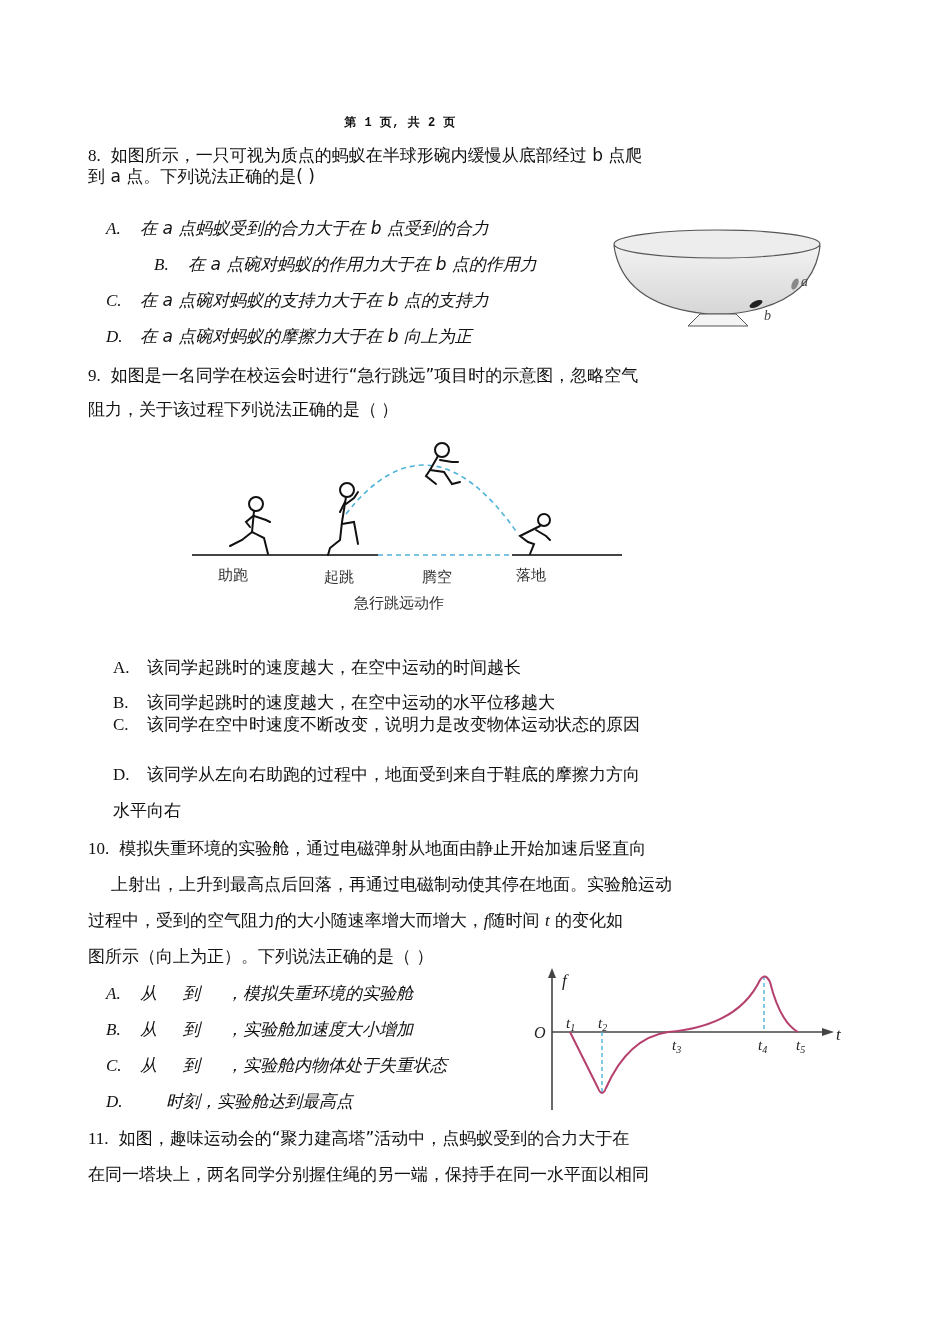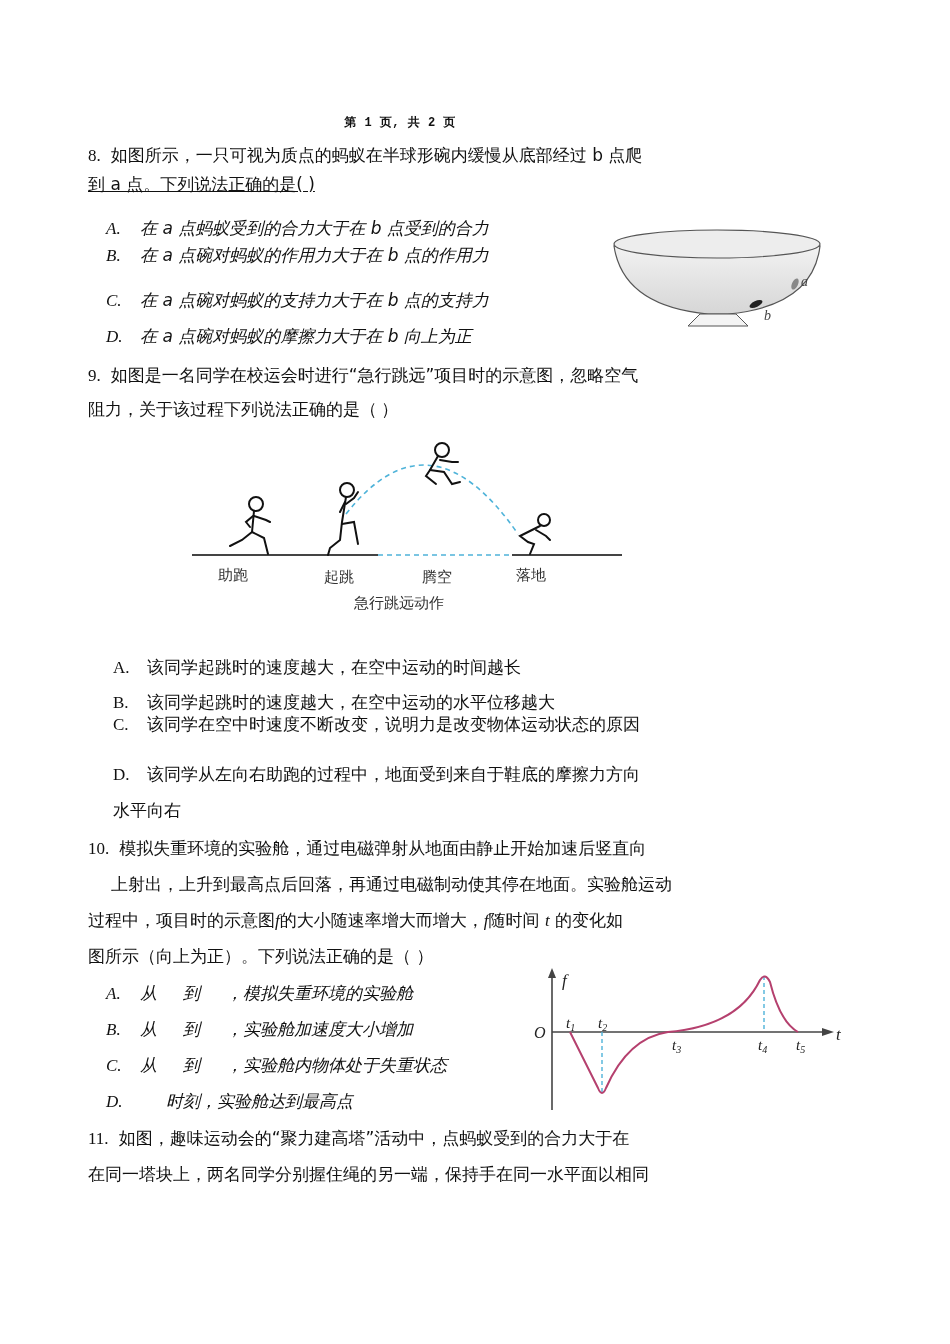--- a/index.html
+++ b/index.html
@@ -24,26 +24,26 @@
   .gap { display: inline-block; width: 26px; }
 </style>
 </head>
 <body>
 
 <div class="page-header">第 1 页,  共 2 页</div>
 
 <div class="line" style="top:143px;">
   <span class="qnum">8.</span><span>如图所示，一只可视为质点的蚂蚁在半球形碗内缓慢从底部经过  b  点爬</span>
 </div>
-<div class="line" style="top:172px;text-decoration:underline;">到  a  点。下列说法正确的是(          )</div>
+<div class="line" style="top:164px;">到  a  点。下列说法正确的是(          )</div>
 
 <div class="line opt" style="top:216px;">
   <span class="optlabel">A.</span><span>在 a 点蚂蚁受到的合力大于在 b 点受到的合力</span>
 </div>
-<div class="line opt" style="top:243px;">
+<div class="line opt" style="top:252px;margin-left:48px;">
   <span class="optlabel">B.</span><span>在 a 点碗对蚂蚁的作用力大于在 b 点的作用力</span>
 </div>
 <div class="line opt" style="top:288px;">
   <span class="optlabel">C.</span><span>在 a 点碗对蚂蚁的支持力大于在 b 点的支持力</span>
 </div>
 <div class="line opt" style="top:324px;">
   <span class="optlabel">D.</span><span>在 a 点碗对蚂蚁的摩擦力大于在 b 向上为正</span>
 </div>
 
 <div class="figure" style="left:608px; top:226px; width:220px; height:106px;">
@@ -128,21 +128,21 @@
 <div class="line opt9" style="top:762px;">
   <span class="optlabel">D.</span><span>该同学从左向右助跑的过程中，地面受到来自于鞋底的摩擦力方向</span>
 </div>
 <div class="line" style="top:798px; left:113px;">水平向右</div>
 
 <div class="line" style="top:836px;">
   <span class="qnum">10.</span><span>模拟失重环境的实验舱，通过电磁弹射从地面由静止开始加速后竖直向</span>
 </div>
 <div class="line" style="top:872px;margin-left:23px;">上射出，上升到最高点后回落，再通过电磁制动使其停在地面。实验舱运动</div>
 <div class="line" style="top:908px;">
-  <span>过程中，项目时的示意图</span><span class="it">f</span><span>的大小随速率增大而增大，</span><span class="it">f</span><span>随时间</span> <span class="it">t</span> <span>的变化如</span>
+  <span>过程中，受到的空气阻力</span><span class="it">f</span><span>的大小随速率增大而增大，</span><span class="it">f</span><span>随时间</span> <span class="it">t</span> <span>的变化如</span>
 </div>
 <div class="line" style="top:944px;">图所示（向上为正）。下列说法正确的是（          ）</div>
 
 <div class="line opt" style="top:981px;">
   <span class="optlabel">A.</span><span>从</span><span class="gap"></span><span>到</span><span class="gap"></span><span>，模拟失重环境的实验舱</span>
 </div>
 <div class="line opt" style="top:1017px;">
   <span class="optlabel">B.</span><span>从</span><span class="gap"></span><span>到</span><span class="gap"></span><span>，实验舱加速度大小增加</span>
 </div>
 <div class="line opt" style="top:1053px;">

